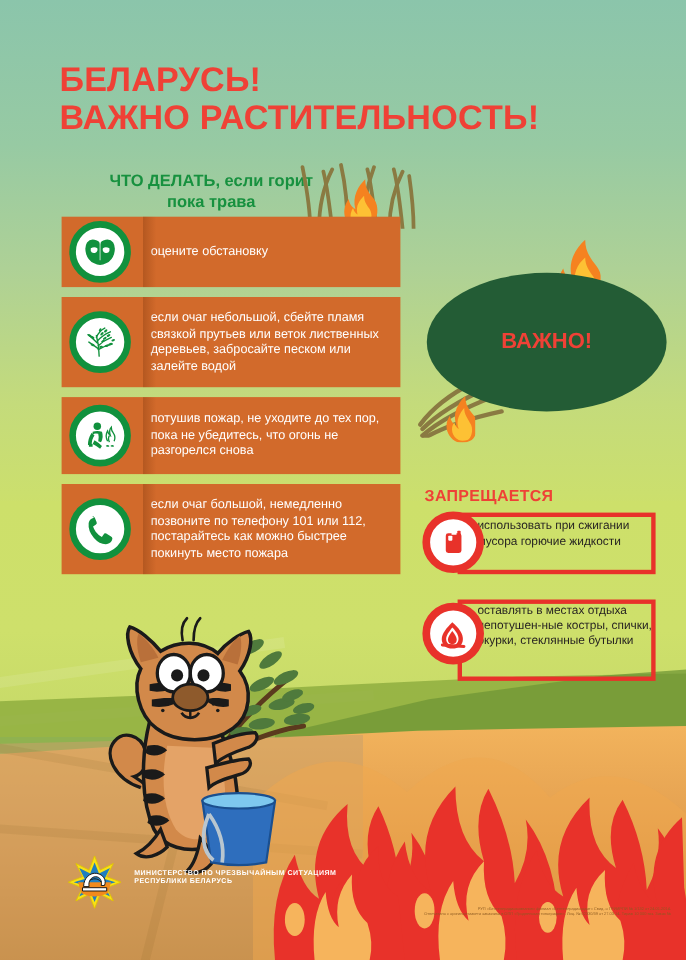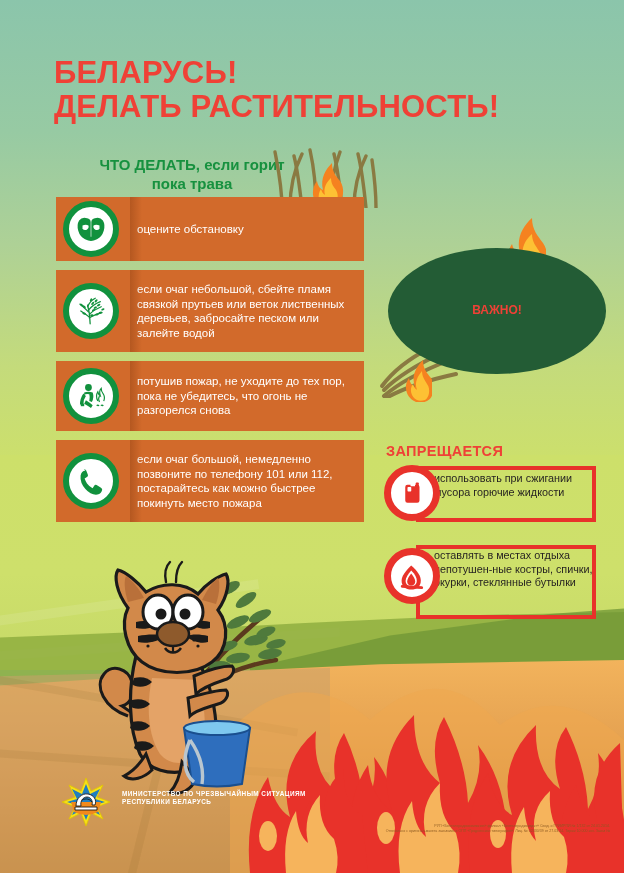--- a/index.html
+++ b/index.html
@@ -92,21 +92,21 @@
   .step-h3{min-height:70px;}
   .step-h4{min-height:82px;}
 
   
   .important{
     position:absolute;left:388px;top:248px;width:218px;height:126px;
     background:#235c35;border-radius:50%;
     display:flex;flex-direction:column;align-items:center;justify-content:center;
     text-align:center;
   }
-  .imp-title{color:#ef4136;font-weight:bold;font-size:12px;margin-bottom:2px;}
+  .imp-title{color:#ef4136;font-weight:bold;font-size:20px;margin-bottom:2px;}
   .imp-body{color:#ffffff;font-size:10.2px;line-height:12.4px;padding:0 16px;}
 
   .imp-flame-top{position:absolute;left:500px;top:218px;width:46px;height:60px;}
   .imp-grass{position:absolute;left:378px;top:330px;width:90px;height:68px;}
   .imp-flame-bot{position:absolute;left:400px;top:360px;width:32px;height:42px;}
 
   
   .forbid-title{
     position:absolute;left:386px;top:443px;
     color:#ef4136;font-weight:bold;font-size:14.5px;letter-spacing:.3px;text-align:right;
@@ -186,21 +186,21 @@
       <path fill="#f6b45c" d="M512,273 q-4,-42 12,-66 q2,24 12,34 q-8,-30 14,-50 q-2,32 14,46 q6,18 2,36 z"></path>
 
       <ellipse cx="268" cy="236" rx="9" ry="15" fill="#f6b45c"></ellipse>
       <ellipse cx="386" cy="228" rx="9" ry="16" fill="#f6b45c"></ellipse>
       <ellipse cx="498" cy="234" rx="8" ry="14" fill="#f6b45c"></ellipse>
     </g>
   </svg>
 
   <div class="title-block">
     <div class="t-line">БЕЛАРУСЬ!</div>
-    <div class="t-line">ДЕЛАТЬ РАСТИТЕЛЬНОСТЬ!</div>
+    <div class="t-line">ВАЖНО РАСТИТЕЛЬНОСТЬ!</div>
   </div>
 
   <div class="subtitle">
     <div>ЧТО ДЕЛАТЬ, если горит</div>
     <div>пока трава</div>
   </div>
 
   <svg class="grass-decor" viewBox="0 0 110 62">
     <g stroke="#8a7a42" stroke-width="3.4" fill="none" stroke-linecap="round">
       <path d="M10,62 C10,40 6,22 3,6"></path>

